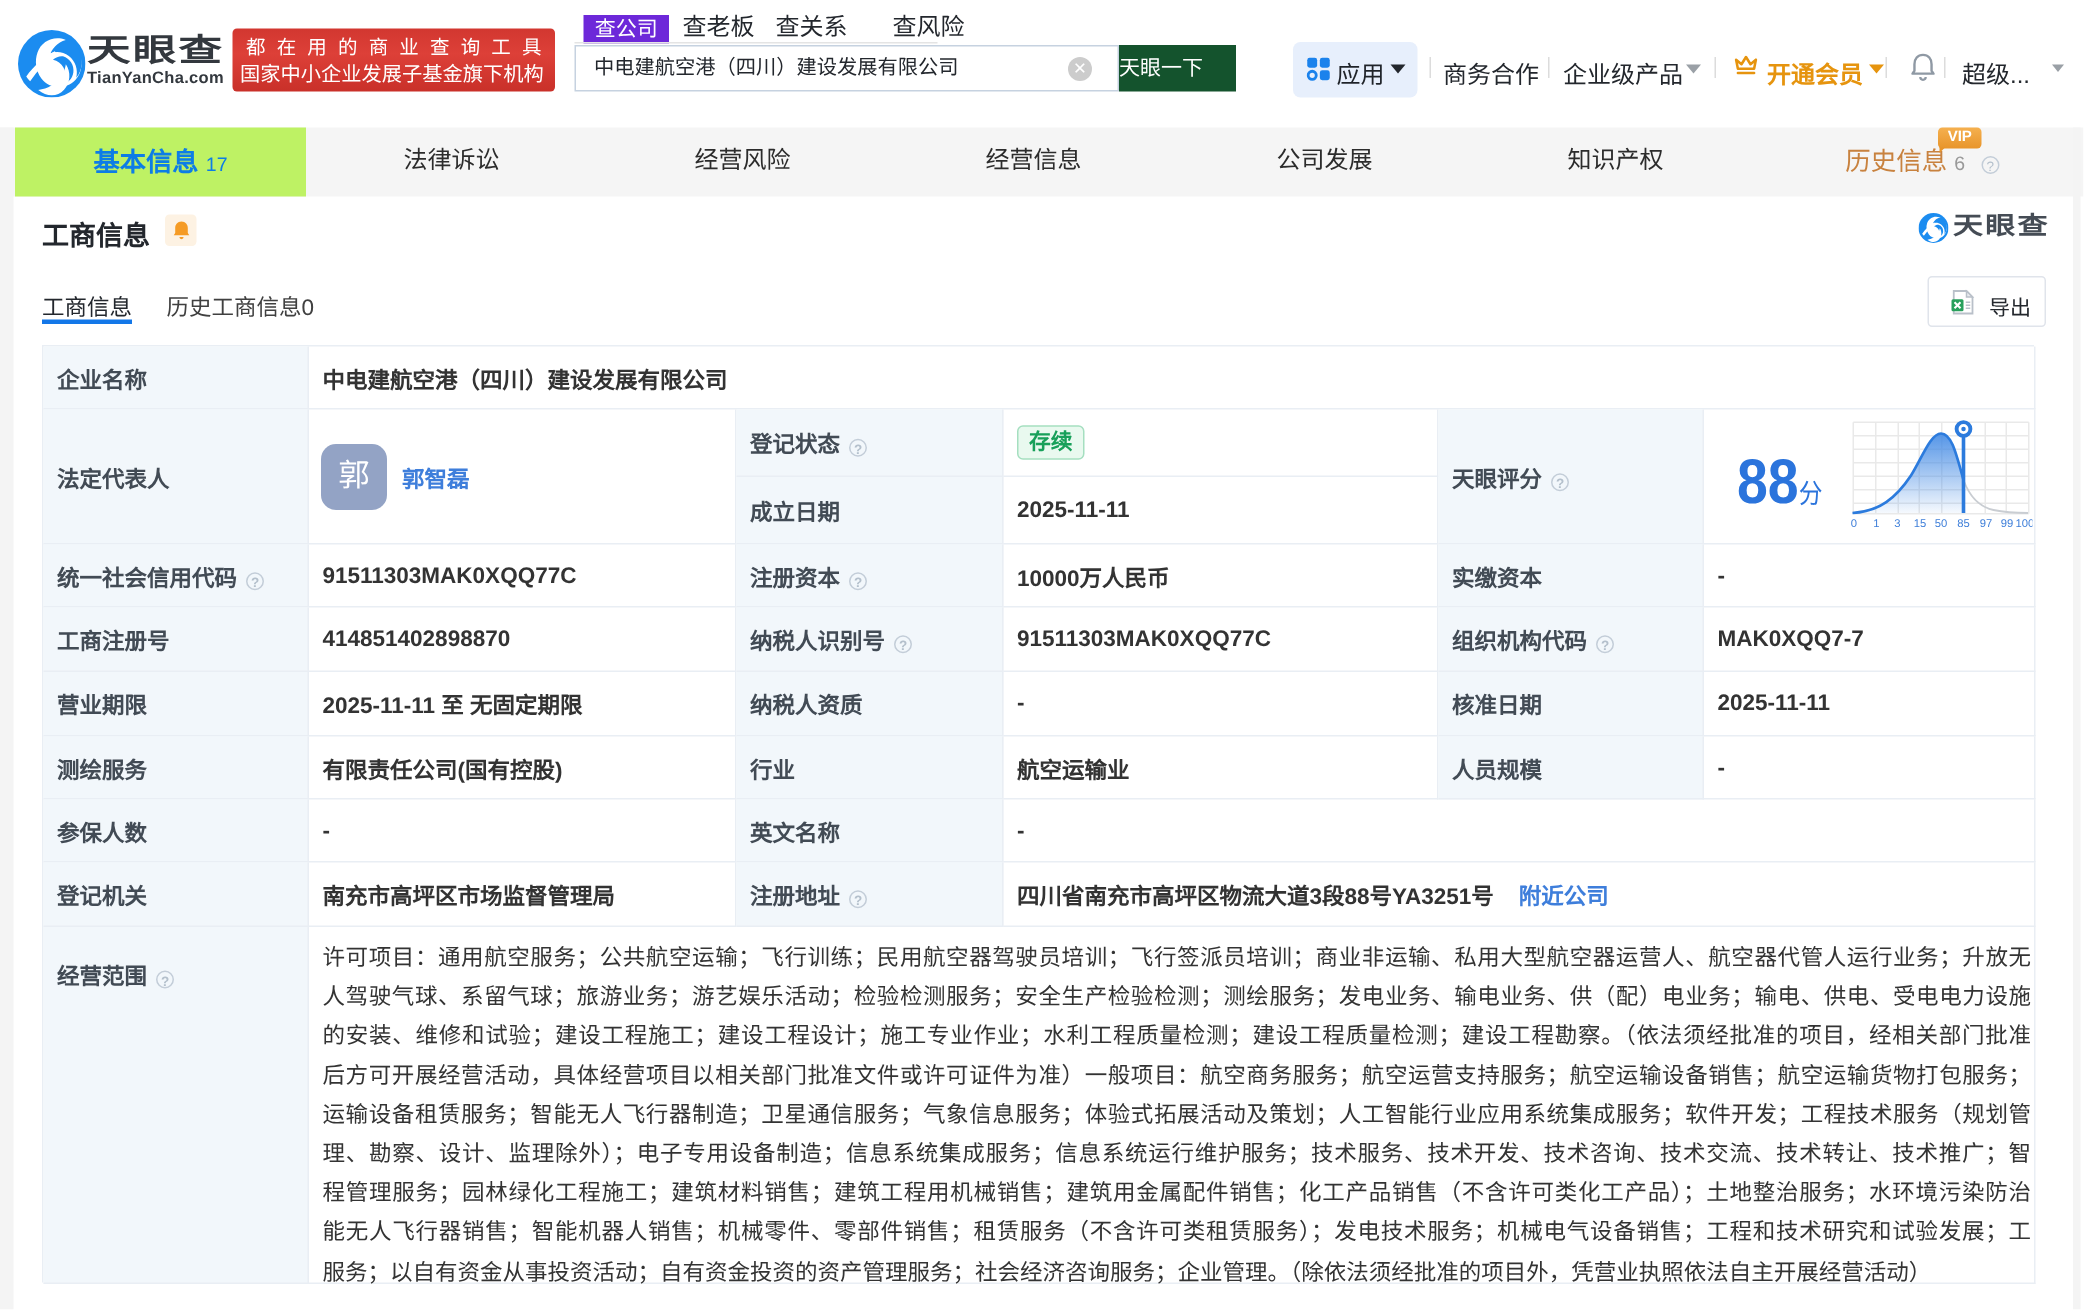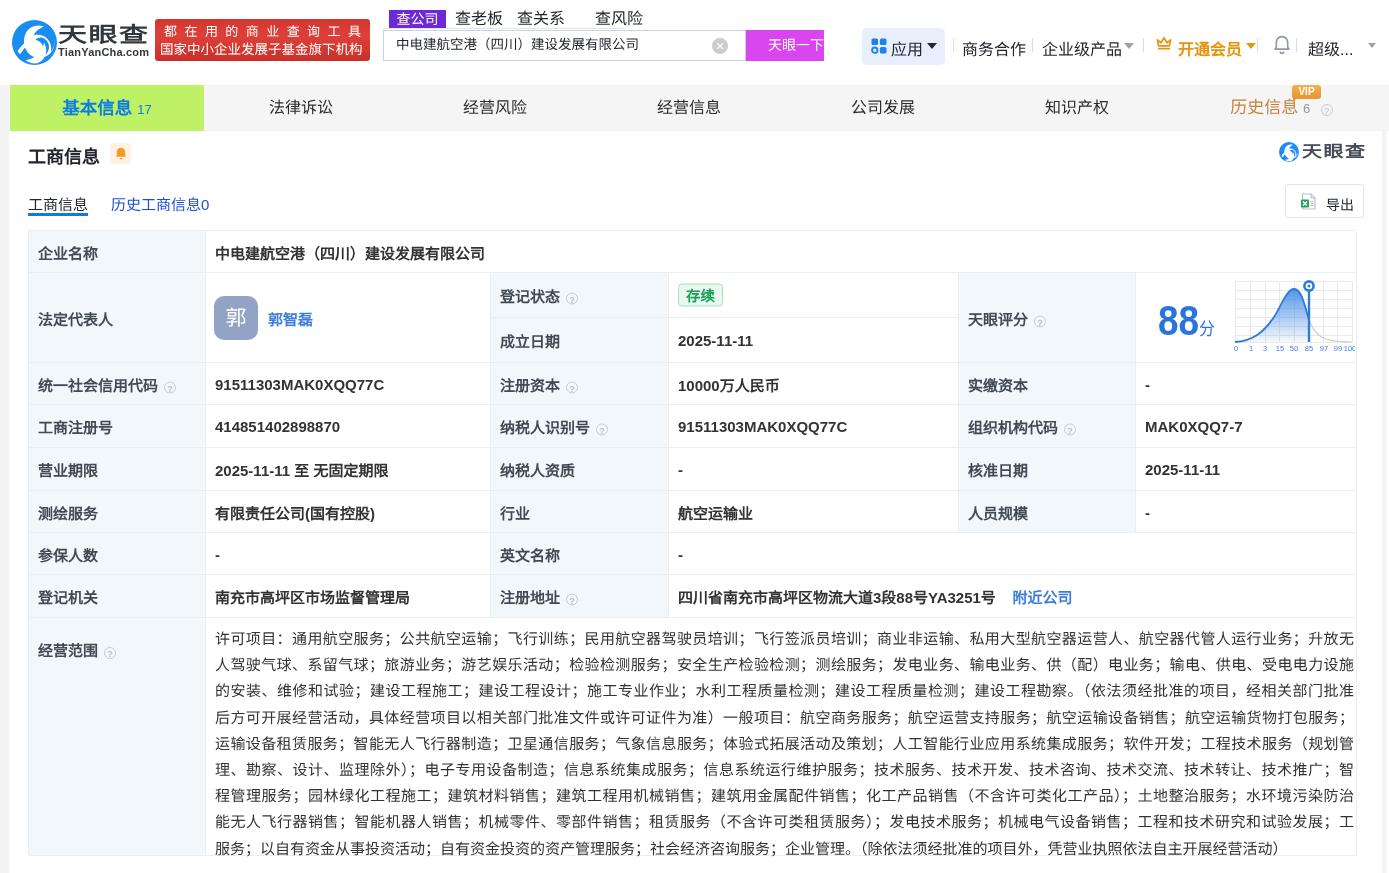--- a/index.html
+++ b/index.html
@@ -16,37 +16,37 @@
   .redbox .l1 { font-size:13px; line-height:19px; text-align:justify; text-align-last:justify; }
   .redbox .l2 { font-size:13.5px; line-height:18px; letter-spacing:0px; white-space:nowrap; margin-left:-4px;}
   .stab-active { left:389px; top:10px; width:57px; height:19px; background:#6d28d9; color:#fff;
      font-size:14px; text-align:center; line-height:19px;}
   .stab { top:11px; font-size:16px; line-height:16px; color:#23272d;text-align:center; }
   .stab-line { left:383px; top:28px; width:242px; height:1px; background:#e4e4e4; }
   .sinput { left:383px; top:30px; width:363px; height:31px; border:1px solid #c6d2e0; background:#fff; }
   .sinput-text { left:396px; top:38px; font-size:13.5px; line-height:13.5px; color:#23272d; }
   .sclear { left:712px; top:38px; width:16px; height:16px; border-radius:50%; background:#ccc;
      color:#fff; font-size:11px; line-height:16px; text-align:center;}
-  .sbtn { left:746px; top:30px; width:78px; height:31px; background:#d946ef; color:#fff;
-     font-size:14px; text-align:right; line-height:31px;}
+  .sbtn { left:746px; top:30px; width:78px; height:31px; background:#14532d; color:#fff;
+     font-size:14px; text-align:left; line-height:31px;}
   .appbox { left:862px; top:28px; width:83px; height:37px; background:#e7effc; border-radius:5px; }
   .hitem { top:36px; font-size:16px; color:#23272d; }
   .hdiv { top:38px; width:1px; height:14px; background:#dcdcdc; }
   .caret { display:inline-block; width:0; height:0; border-left:5px solid transparent;
      border-right:5px solid transparent; border-top:6px solid #23272d; }
   
   .navbar { left:0; top:85px; width:1389px; height:46px; background:#f5f5f5; }
   .navtab { top:85px; height:46px; line-height:46px; text-align:center; font-size:16px; color:#2c2c2c; }
   .navtab.active { background:#bef264; color:#0d7de6; font-weight:bold; font-size:17.5px; }
   
   .sec-title { left:28px; top:142px; font-size:18px; font-weight:bold; color:#23272d; }
   .bellbox { left:110px; top:143px; width:21px; height:21px; background:#fdf2e3; border-radius:3px; }
   .subtab1 { left:28px; top:193px; font-size:15px; color:#23272d; }
   .subtab1-line { left:28px; top:213px; width:60px; height:3px; background:#1377e8; }
-  .subtab2 { left:111px; top:193px; font-size:15px; color:#1d4ed8; }
+  .subtab2 { left:111px; top:193px; font-size:15px; color:#404040; }
   .exportbtn { left:1285px; top:184px; width:79px; height:34px; border:1px solid #e0e4eb; border-radius:3px;
      background:#fff; }
   .exportbtn span { position:absolute; left:40px; top:9px; font-size:14px; color:#23272d;}
   
   .tbl { position:absolute; left:28px; top:230px; width:1328px; height:625px;
      border-top:1px solid #e9eef4; border-left:1px solid #e9eef4; }
   .cell { position:absolute; border-right:1px solid #e9eef4; border-bottom:1px solid #e9eef4;
      font-size:15px; color:#333; }
   .lbl { background:#f2f7fb; color:#424b55; }
   .cell .txt { position:absolute; left:9px; top:50%; transform:translateY(-50%); white-space:nowrap;font-weight:bold; }

